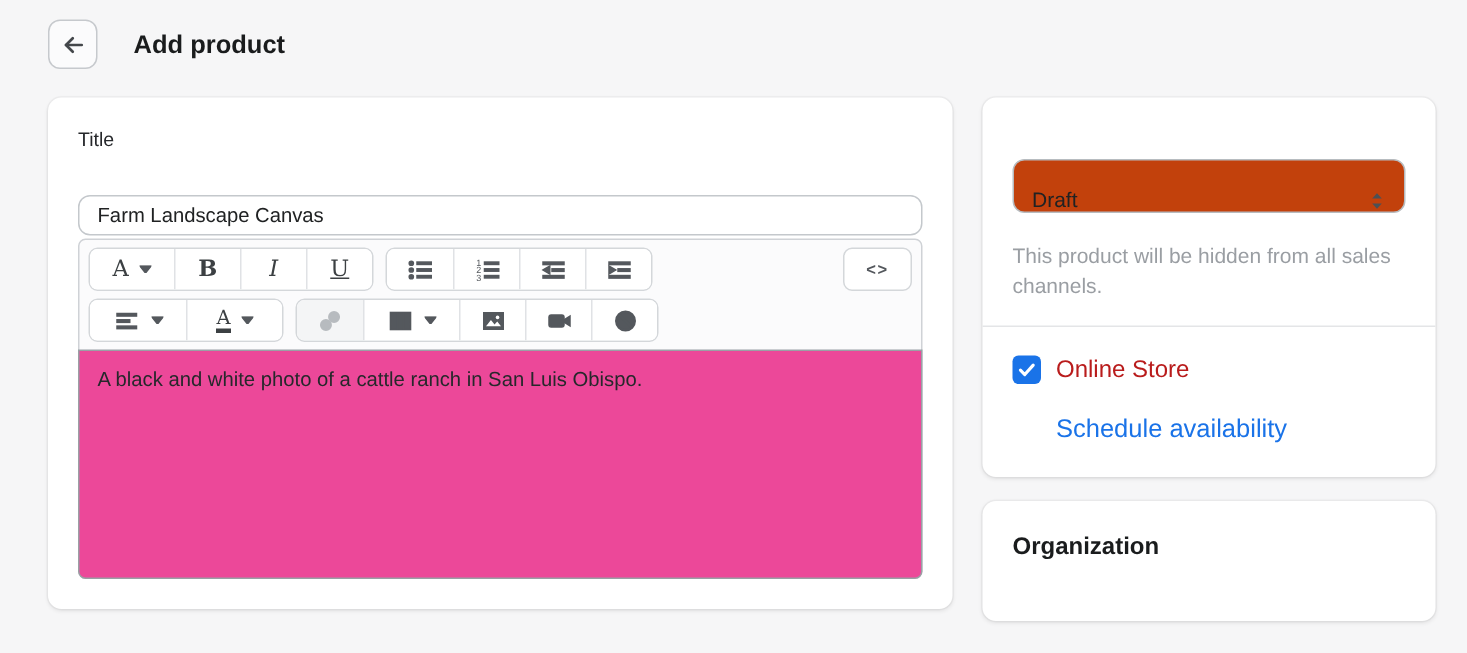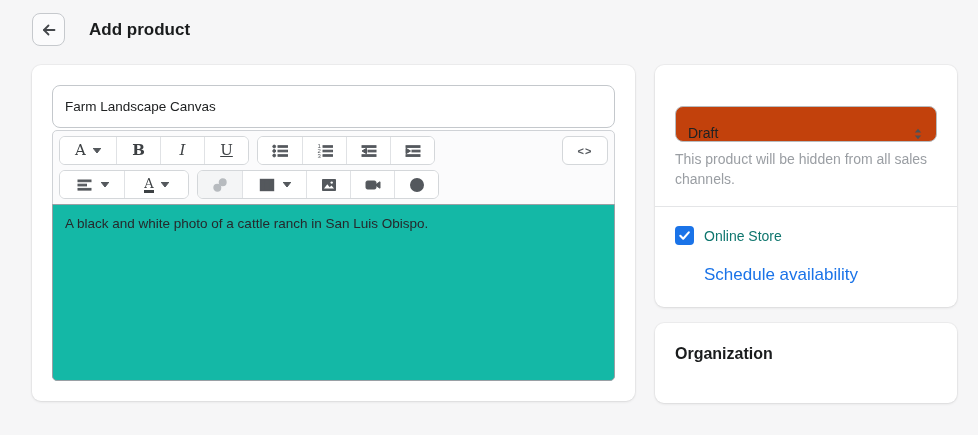--- a/index.html
+++ b/index.html
@@ -23,22 +23,22 @@
   .card {
     background:#fff; border-radius:9px;
     box-shadow:0 0 0 1px rgba(0,0,0,0.03), 0 1px 3px rgba(0,0,0,0.09);
   }
   .main-card { flex:0 0 603px; padding:20px; }
   .side-col { width:302px; display:flex; flex-direction:column; gap:16px; }
   .side-card { padding:22px 20px; }
   
   .field-label { font-size:13px; color:#26282b; margin-bottom:6px; display:block; }
   .text-input {
-    width:100%; height:43px; border:1px solid #c4c8cc; border-radius:8px;
-    padding:0 12px; font-size:13.5px; font-family:inherit; color:#202223; background:#fff;
+    width:100%; height:27px; border:1px solid #c4c8cc; border-radius:8px;
+    padding:0 12px; font-size:13.5px; font-family:inherit; color:#202223; background:#fff;margin-top:24px;
   }
   .desc-label { margin-top:17px; }
   
   .editor { margin-top:2px; border:1px solid #cfd2d6; border-radius:5px; background:#fbfbfc; }
   .toolbar { padding:5px 6px; display:flex; flex-direction:column; gap:5px; }
   .tb-row { display:flex; align-items:center; gap:8px; }
   .btn-group { display:inline-flex; background:#fff; border:1px solid #d4d7da; border-radius:6px; overflow:hidden; }
   .tb-btn {
     height:27px; min-width:44px; background:#fff; border:none; border-left:1px solid #e0e2e5;
     display:inline-flex; align-items:center; justify-content:center; gap:5px; cursor:pointer;
@@ -55,59 +55,60 @@
   .italic-glyph { font-style:italic; }
   .underline-glyph { text-decoration:underline; }
   .color-glyph { border-bottom:3px solid #3c4043; padding-bottom:0px; font-size:13px; }
   .caret { margin-left:2px; }
   .code-btn {
     margin-left:auto; height:29px; min-width:46px; background:#fff; border:1px solid #d4d7da;
     border-radius:6px; font-size:11px; letter-spacing:1px; color:#54585d; cursor:pointer;
     font-family:"Liberation Sans", sans-serif; font-weight:700;
   }
   .editor-body {
-    background:#14b8a6; border:1px solid #9aa0a5; border-radius:0 0 5px 5px;
-    margin:0 -1px -1px -1px; height:177px; padding:11px 12px; font-size:13.5px; color:#26282b;
+    background:#ec4899; border:1px solid #9aa0a5; border-radius:0 0 5px 5px;
+    margin:0 -1px -1px -1px; height:153px; padding:11px 12px; font-size:13.5px; color:#26282b;
     cursor:text;
   }
   
   .card-heading { font-size:16px; font-weight:700; color:#1a1c1d; }
   .status-select {
     margin-top:19px; height:36px; border:1px solid #b7bcc0; border-radius:8px; background:#c2410c;
     display:flex; align-items:flex-end; justify-content:space-between; padding:0 12px; cursor:pointer;
   }
   .status-select .sel-text { font-size:14px; color:#202223; }
-  .help-text { margin-top:7px; font-size:14px; line-height:20px; color:#9a9ea3; }
+  .help-text { margin-top:18px; font-size:14px; line-height:20px; color:#9a9ea3; }
   .divider { border:none; border-top:1px solid #e4e5e7; margin:17px -20px 0 -20px; }
   .section-heading { margin-top:17px; font-size:12px; font-weight:700; letter-spacing:0.2px; color:#1f2123; }
   .channel-row { margin-top:19px; display:flex; align-items:center; gap:10px; }
   .checkbox {
     width:19px; height:19px; border-radius:4px; background:var(--accent-blue,#1a73e8);
     display:flex; align-items:center; justify-content:center; cursor:pointer; flex:0 0 auto;
   }
-  .channel-label { font-size:14px; color:#0f766e; }
+  .channel-label { font-size:16px; color:#b91c1c; }
   .schedule-link { display:inline-block; margin:20px 0 0 29px; font-size:17px; color:var(--link-blue,#1a73e8); text-decoration:none; cursor:pointer; }
   .org-card { min-height:80px; }
 </style>
 </head>
 <body style="background: rgb(246, 246, 247);">
 
 <div class="page-header">
   <button class="back-btn">
     <svg width="18" height="18" viewBox="0 0 18 18" fill="none" stroke-width="1.8" stroke-linecap="round" stroke-linejoin="round">
       <line x1="14.5" y1="9" x2="4" y2="9"></line>
       <polyline points="8.5,4.5 4,9 8.5,13.5"></polyline>
     </svg>
   </button>
   <h1 class="page-title">Add product</h1>
 </div>
 
 <div class="content">
 
   <div class="card main-card">
+    <label class="field-label">Title</label>
     <input class="text-input" type="text" value="Farm Landscape Canvas" style="">
 
 
     <div class="editor">
       <div class="toolbar">
 
         <div class="tb-row">
           <div class="btn-group">
             <button class="tb-btn wide">
               <span class="serif-glyph">A</span>

